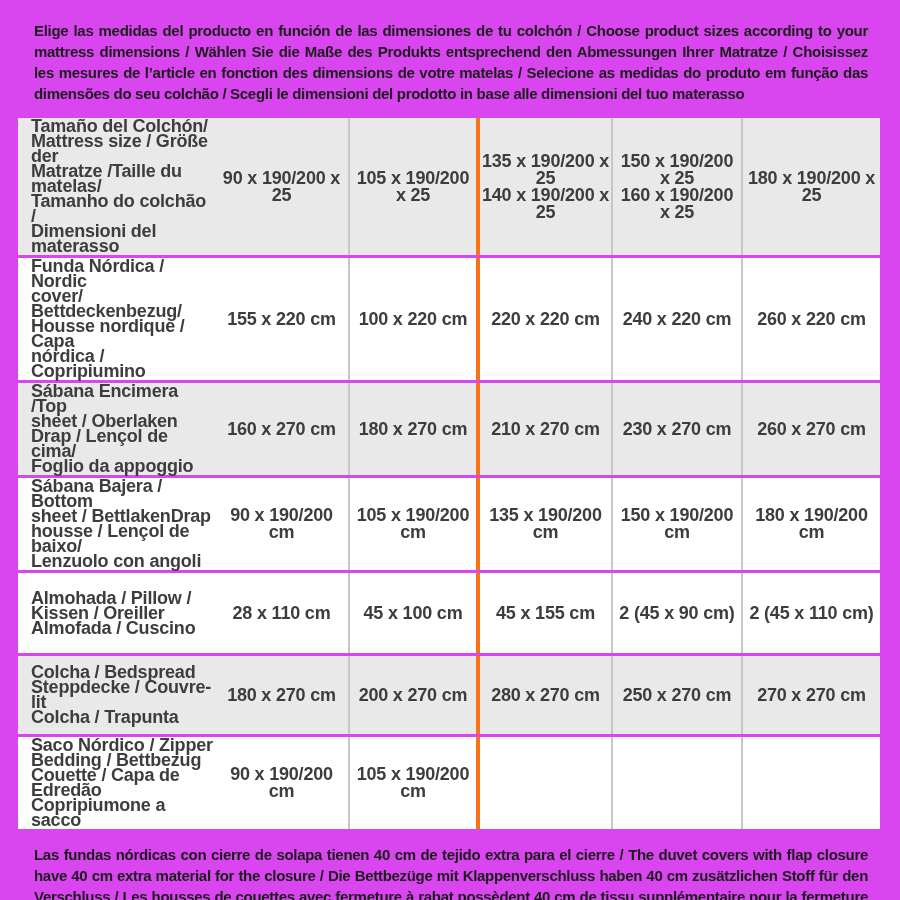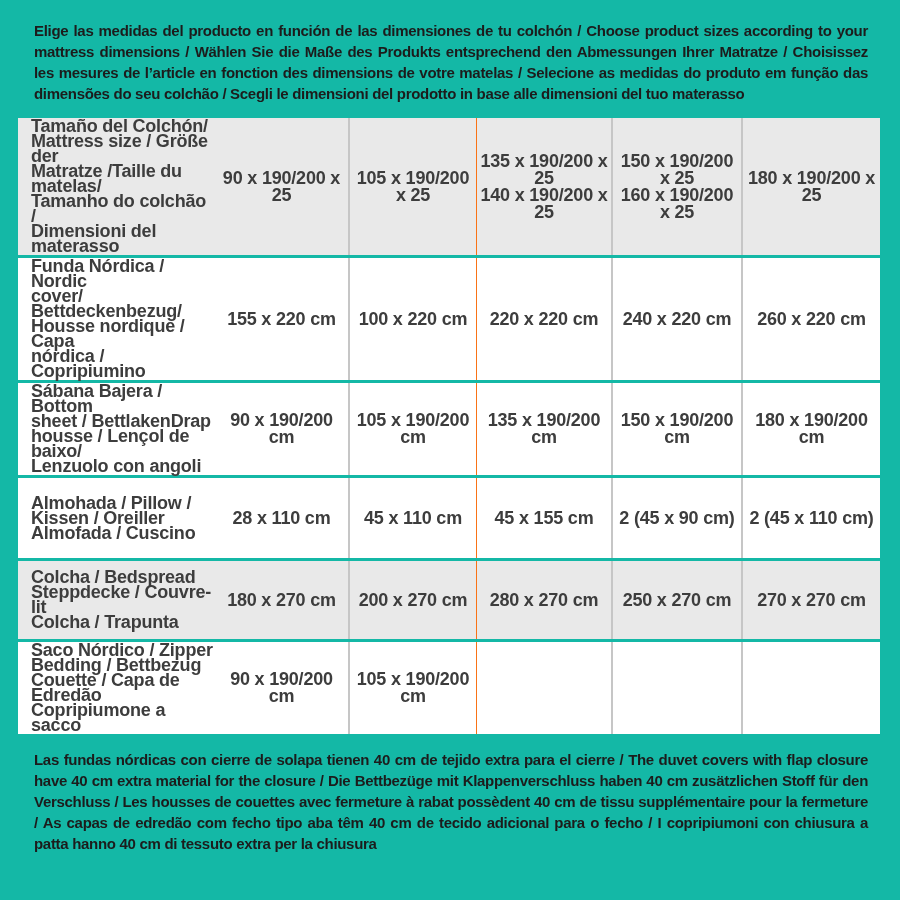--- a/index.html
+++ b/index.html
@@ -4,21 +4,21 @@
 <style>
   html, body {
     margin: 0;
     padding: 0;
     background: #ffffff;
   }
   .page {
     position: relative;
     width: 900px;
     height: 900px;
-    background: #14b8a6;
+    background: #d946ef;
     font-family: "Liberation Sans", "DejaVu Sans", sans-serif;
     color: #1e1e1e;
     overflow: hidden;
     box-sizing: border-box;
   }
   .intro {
     margin: 20px 32px 0 34px;
     font-size: 15px;
     font-weight: bold;
     line-height: 21px;
@@ -49,21 +49,21 @@
     padding-left: 13px;
     line-height: 15px;
     text-align: left;
   }
   td.val {
     text-align: center;
     line-height: 17px;
   }
   td.c1 { width: 133px; }
   td.c2 { width: 128px; border-left: 2px solid #c6c6c6; }
-  td.c3 { width: 135px; border-left: 1px solid #f97316; }
+  td.c3 { width: 135px; border-left: 4px solid #f97316; }
   td.c4 { width: 130px; border-left: 2px solid #c6c6c6; margin-left: 48px; }
   td.c5 { width: 139px; border-left: 2px solid #c6c6c6; }
   tr.h1 td { height: 88px; }
   tr.h2 td { height: 80px; }
   tr.h3 td { height: 78px; }
   tr.h4 td { height: 88px; }
   tr.h5 td { height: 72px; }
   .footnote {
     margin: 12px 32px 0 34px;
     font-size: 15px;
@@ -101,37 +101,48 @@
         <td class="label-cell">Funda Nórdica /  Nordic
 cover/ Bettdeckenbezug/
 Housse nordique  / Capa
 nórdica / Copripiumino</td>
         <td class="val c1">155 x 220 cm</td>
         <td class="val c2">100 x 220 cm</td>
         <td class="val c3">220 x 220 cm</td>
         <td class="val c4">240 x 220 cm</td>
         <td class="val c5">260 x 220 cm</td>
       </tr>
+      <tr class="stripe h2">
+        <td class="label-cell">Sábana Encimera /Top
+sheet / Oberlaken
+Drap / Lençol de cima/
+Foglio da appoggio</td>
+        <td class="val c1">160 x 270 cm</td>
+        <td class="val c2">180 x 270 cm</td>
+        <td class="val c3">210 x 270 cm</td>
+        <td class="val c4">230 x 270 cm</td>
+        <td class="val c5">260 x 270 cm</td>
+      </tr>
       <tr class="plain h3">
         <td class="label-cell">Sábana Bajera / Bottom
 sheet / BettlakenDrap
 housse / Lençol de baixo/
 Lenzuolo con angoli</td>
         <td class="val c1">90 x 190/200 cm</td>
         <td class="val c2">105 x 190/200 cm</td>
         <td class="val c3">135 x 190/200 cm</td>
         <td class="val c4">150 x 190/200 cm</td>
         <td class="val c5">180 x 190/200 cm</td>
       </tr>
       <tr class="plain h2">
         <td class="label-cell">Almohada  / Pillow /
 Kissen / Oreiller
 Almofada / Cuscino</td>
         <td class="val c1">28 x 110 cm</td>
-        <td class="val c2">45 x 110 cm</td>
+        <td class="val c2">45 x 100 cm</td>
         <td class="val c3">45 x 155 cm</td>
         <td class="val c4">2 (45 x 90 cm)</td>
         <td class="val c5">2 (45 x 110 cm)</td>
       </tr>
       <tr class="stripe h3">
         <td class="label-cell">Colcha / Bedspread
 Steppdecke / Couvre-lit
 Colcha / Trapunta</td>
         <td class="val c1">180 x 270 cm</td>
         <td class="val c2">200 x 270 cm</td>

